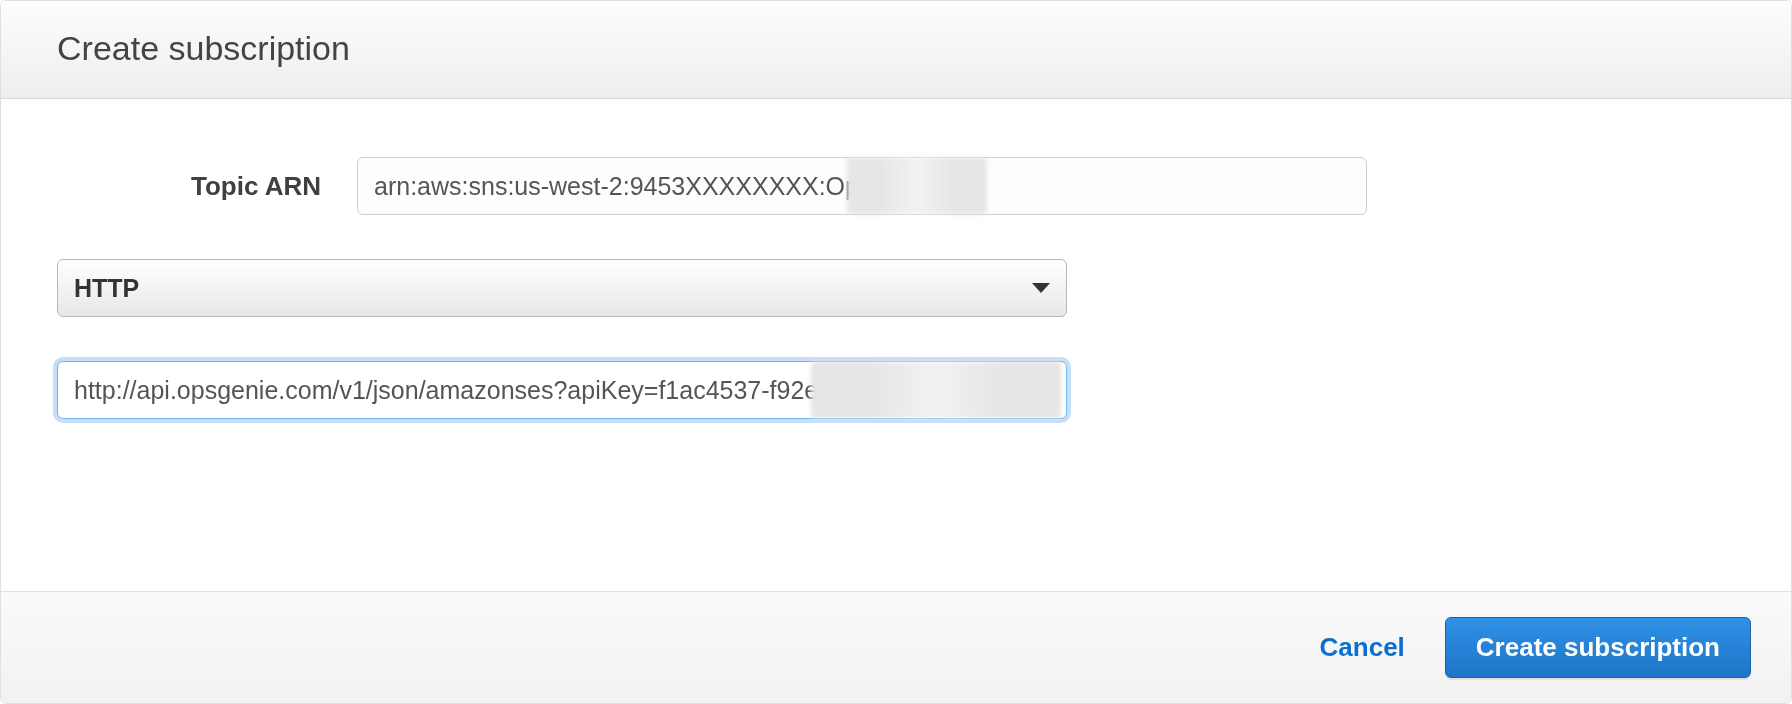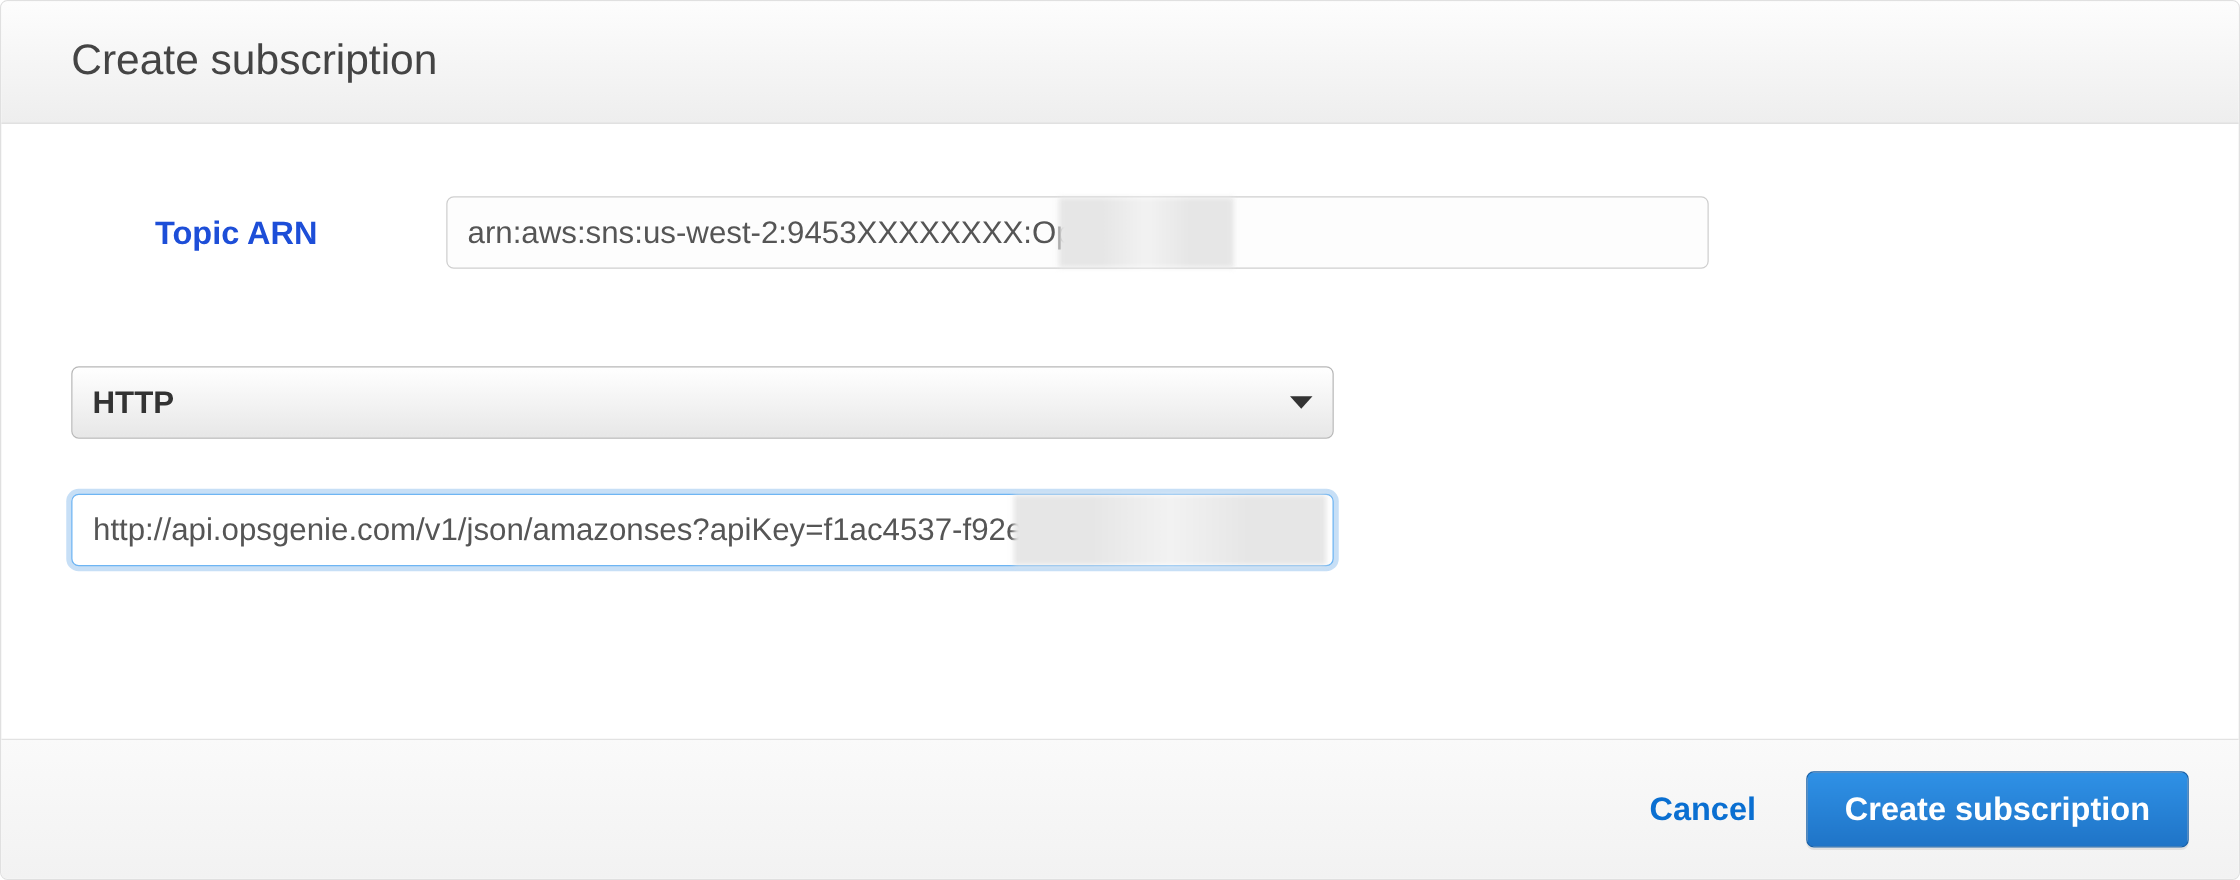--- a/index.html
+++ b/index.html
@@ -35,25 +35,25 @@
     flex: 1;
     padding: 40px 56px 20px 56px;
   }
   .form-row {
     display: flex;
     align-items: center;
     margin-bottom: 44px;
   }
   .form-label {
     width: 300px;
-    text-align: center;
+    text-align: right;
     padding-right: 36px;
     font-size: 26px;
     font-weight: 700;
-    color: #1d4ed8;
+    color: #404040;
   }
   .form-control-wrap {
     flex: 1;
     max-width: 1010px;
   }
   .text-input {
     width: 100%;
     height: 58px;
     padding: 0 16px;
     font-size: 25px;
@@ -88,21 +88,20 @@
     font-size: 25px;
     font-weight: 700;
     color: #333;
     border: 1px solid #b8b8b8;
     border-radius: 6px;
     background: linear-gradient(to bottom, #ffffff, #e7e7e7);
     display: flex;
     align-items: center;
     justify-content: space-between;
     cursor: pointer;
-    margin-top: 34px;
   }
   .caret {
     width: 0; height: 0;
     border-left: 9px solid transparent;
     border-right: 9px solid transparent;
     border-top: 10px solid #333;
   }
 
   .dialog-footer {
     height: 112px;

